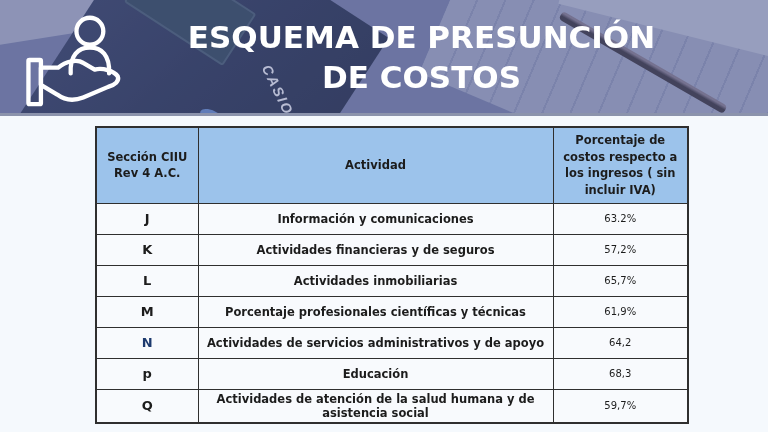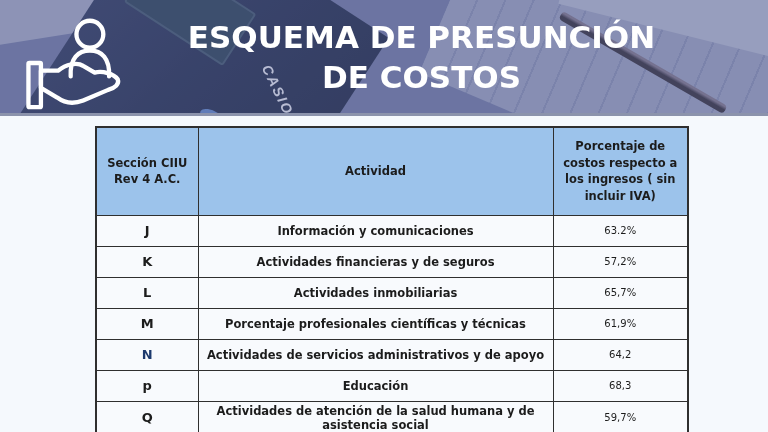--- a/index.html
+++ b/index.html
@@ -27,37 +27,37 @@
     background:linear-gradient(105deg,#28345a 0%, #1b2749 45%, var(--calculator-navy,#121c38) 100%);
   }
   .calc-screen { position:absolute; left:26px; top:52px; width:118px; height:62px;
                  background:#233a50; border:2px solid #3a5268; border-radius:3px; }
   .key-blue { position:absolute; left:150px; top:156px; width:34px; height:15px;
               border-radius:50%; background:#5b83c9; }
   .calc-brand { position:absolute; left:176px; top:96px; transform:rotate(31deg);
                 color:#e8eaf2; font-weight:bold; font-style:italic; font-size:14px; letter-spacing:2px; }
   .header-shade { position:absolute; inset:0; background:rgba(106,114,160,0.38); }
 
-  .header-content { position:absolute; inset:0; display:flex; z-index:10;align-items:center; }
+  .header-content { position:absolute; inset:0; display:flex; z-index:10; }
   .icon-wrap { width:150px; display:flex; align-items:flex-start; }
   .icon-wrap svg { margin:12px 0 0 24px; }
   .title-wrap { flex:1; padding-right:75px; display:flex; flex-direction:column;
                 justify-content:center; align-items:center; }
   .title-line { color:var(--title-text,#ffffff); font-family:"DejaVu Sans", sans-serif;
                 font-weight:bold; font-size:31px; line-height:40px; white-space:nowrap; }
 
   
   .table-wrap { position:absolute; left:95px; top:126px; width:592px; }
   table { width:100%; border-collapse:collapse; table-layout:fixed;
           border:2px solid var(--table-border,#2f2f2f); background:var(--row-bg,#f8fafd); }
   col.c1 { width:102px; } col.c2 { width:355px; } col.c3 { width:135px; }
   th, td { border:1px solid var(--table-border,#2f2f2f); text-align:center; vertical-align:middle;
            color:var(--text-dark,#1c1c1c); font-family:"DejaVu Sans", sans-serif; }
   th { background:var(--table-header-bg,#9cc3eb); font-size:11.5px; font-weight:bold;
-       height:62px; padding:10px 8px; line-height:1.45; }
+       height:62px; padding:4px 8px; line-height:1.45; }
   td { height:31px; padding:2px 6px; }
   td.section { font-size:13px; font-weight:bold; }
   td.activity { font-size:11.5px;font-weight:bold; }
   td.pct { font-size:10px;margin-left:38px; }
 </style>
 </head>
 <body>
 
 <div class="slide">
 

